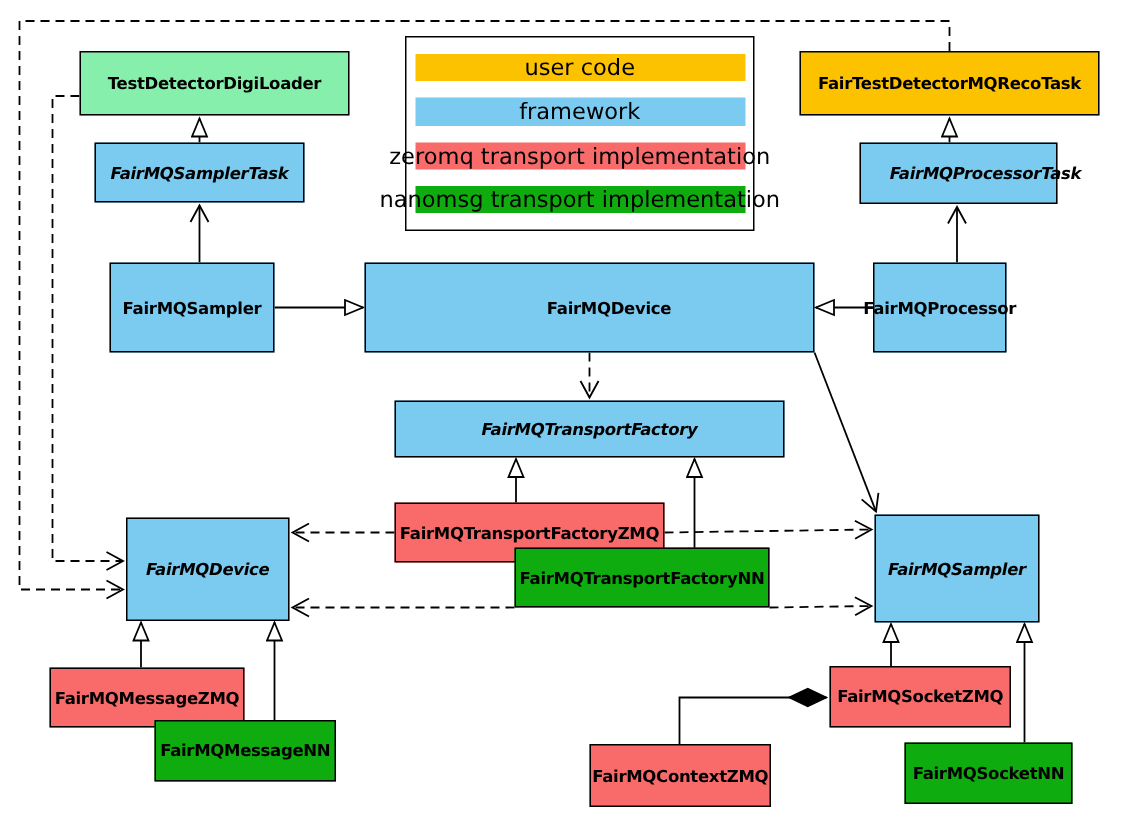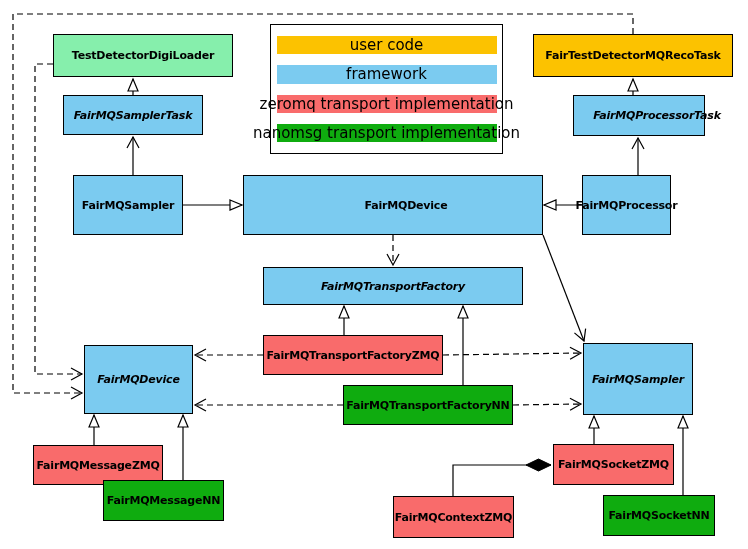--- a/index.html
+++ b/index.html
@@ -88,21 +88,21 @@
   <div class="node" style="left: 73px; top: 175px; width: 110px; height: 60px; background: rgb(123, 203, 240);">FairMQSampler</div>
 
   <div class="node" style="left: 243px; top: 175px; width: 300px; height: 60px; background: rgb(123, 203, 240); padding-left: 26px;">FairMQDevice</div>
 
   <div class="node" style="left: 582px; top: 175px; width: 89px; height: 60px; background: rgb(123, 203, 240);">FairMQProcessor</div>
 
   <div class="node abstract" style="left: 263px; top: 267px; width: 260px; height: 38px; background: rgb(123, 203, 240);">FairMQTransportFactory</div>
 
   <div class="node" style="left: 263px; top: 335px; width: 180px; height: 40px; background: rgb(249, 107, 107);">FairMQTransportFactoryZMQ</div>
 
-  <div class="node" style="left: 343px; top: 385px; width: 170px; height: 40px; background: rgb(15, 172, 15);">FairMQTransportFactoryNN</div>
+  <div class="node" style="left: 343px; top: 365px; width: 170px; height: 40px; background: rgb(15, 172, 15);">FairMQTransportFactoryNN</div>
 
   <div class="node abstract" style="left: 84px; top: 345px; width: 109px; height: 69px; background: rgb(123, 203, 240);">FairMQDevice</div>
 
   <div class="node abstract" style="left: 583px; top: 343px; width: 110px; height: 72px; background: rgb(123, 203, 240);">FairMQSampler</div>
 
   <div class="node" style="left: 33px; top: 445px; width: 130px; height: 40px; background: rgb(249, 107, 107);">FairMQMessageZMQ</div>
 
   <div class="node" style="left: 103px; top: 480px; width: 121px; height: 41px; background: rgb(15, 172, 15);">FairMQMessageNN</div>
 
   <div class="node" style="left: 553px; top: 444px; width: 121px; height: 41px; background: rgb(249, 107, 107);">FairMQSocketZMQ</div>

